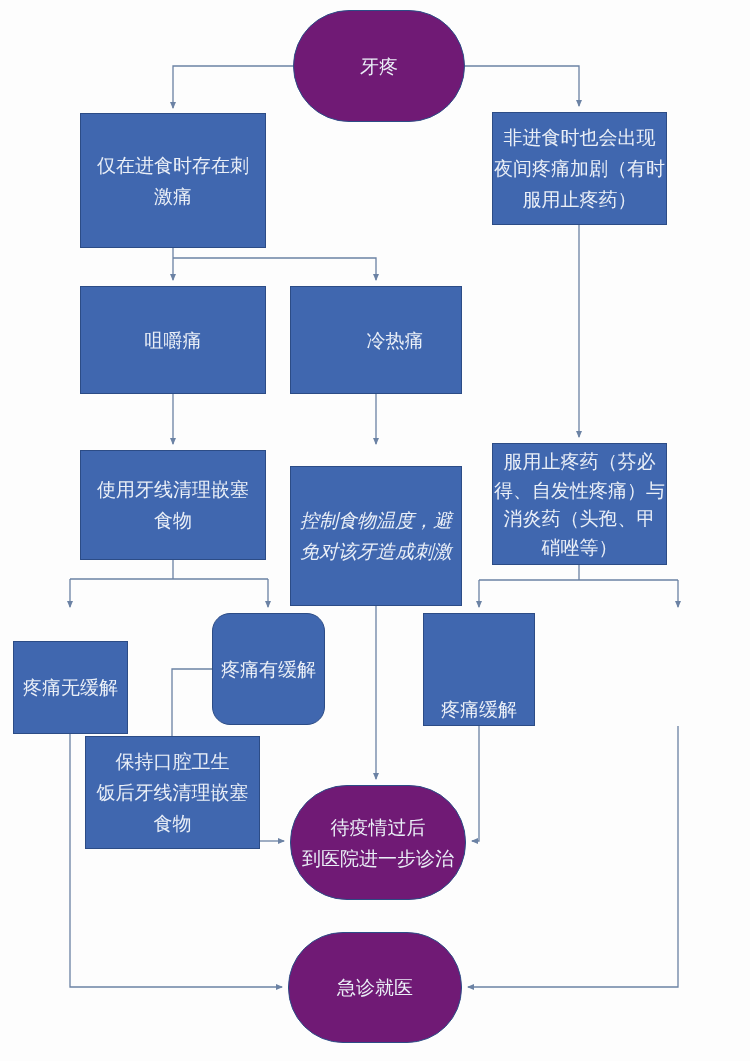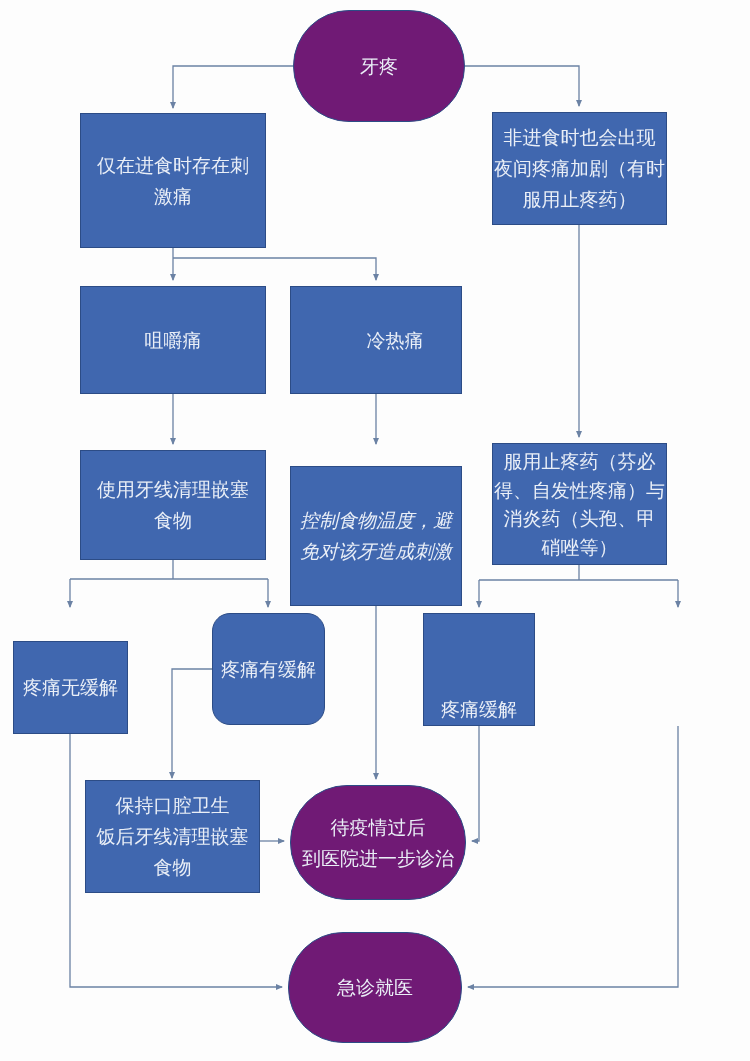--- a/index.html
+++ b/index.html
@@ -104,21 +104,21 @@
 
   <div class="node" style="left:212px;top:613px;width:113px;height:112px;border-radius:18px;">
     <div class="ln">疼痛有缓解</div>
   </div>
 
   <div class="node" style="left:423px;top:613px;width:112px;height:113px;justify-content:flex-end;">
     <div class="ln">疼痛缓解</div>
   </div>
 
 
-  <div class="node" style="left:85px;top:780px;width:175px;height:113px;">
+  <div class="node" style="left:85px;top:736px;width:175px;height:113px;">
     <div class="ln">保持口腔卫生</div>
     <div class="ln">饭后牙线清理嵌塞</div>
     <div class="ln">食物</div>
   </div>
 
   <div class="node terminal" style="left:290px;top:785px;width:176px;height:115px;border-radius:57px;">
     <div class="ln">待疫情过后</div>
     <div class="ln">到医院进一步诊治</div>
   </div>
 

